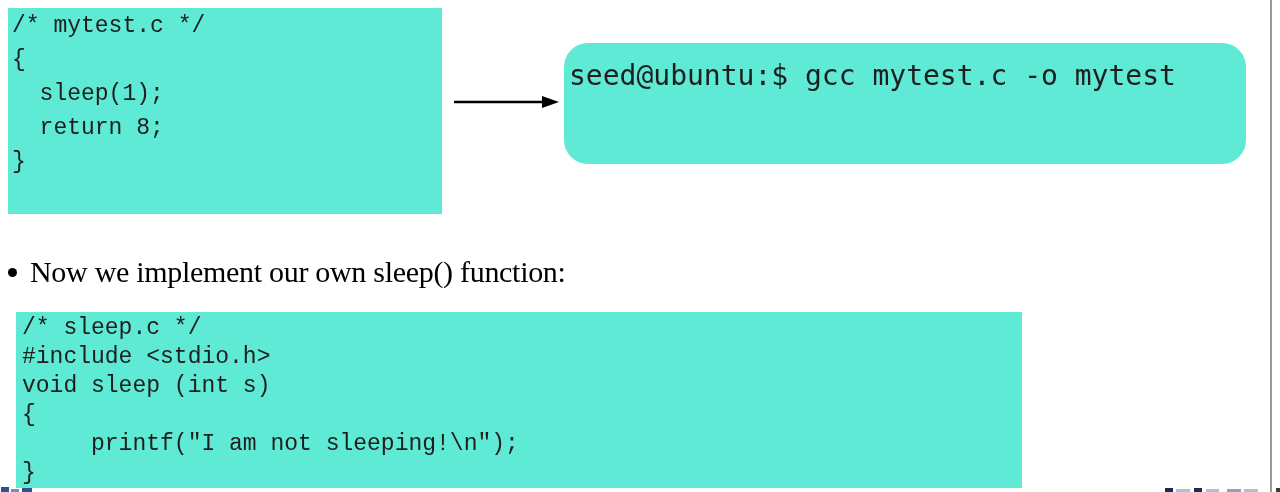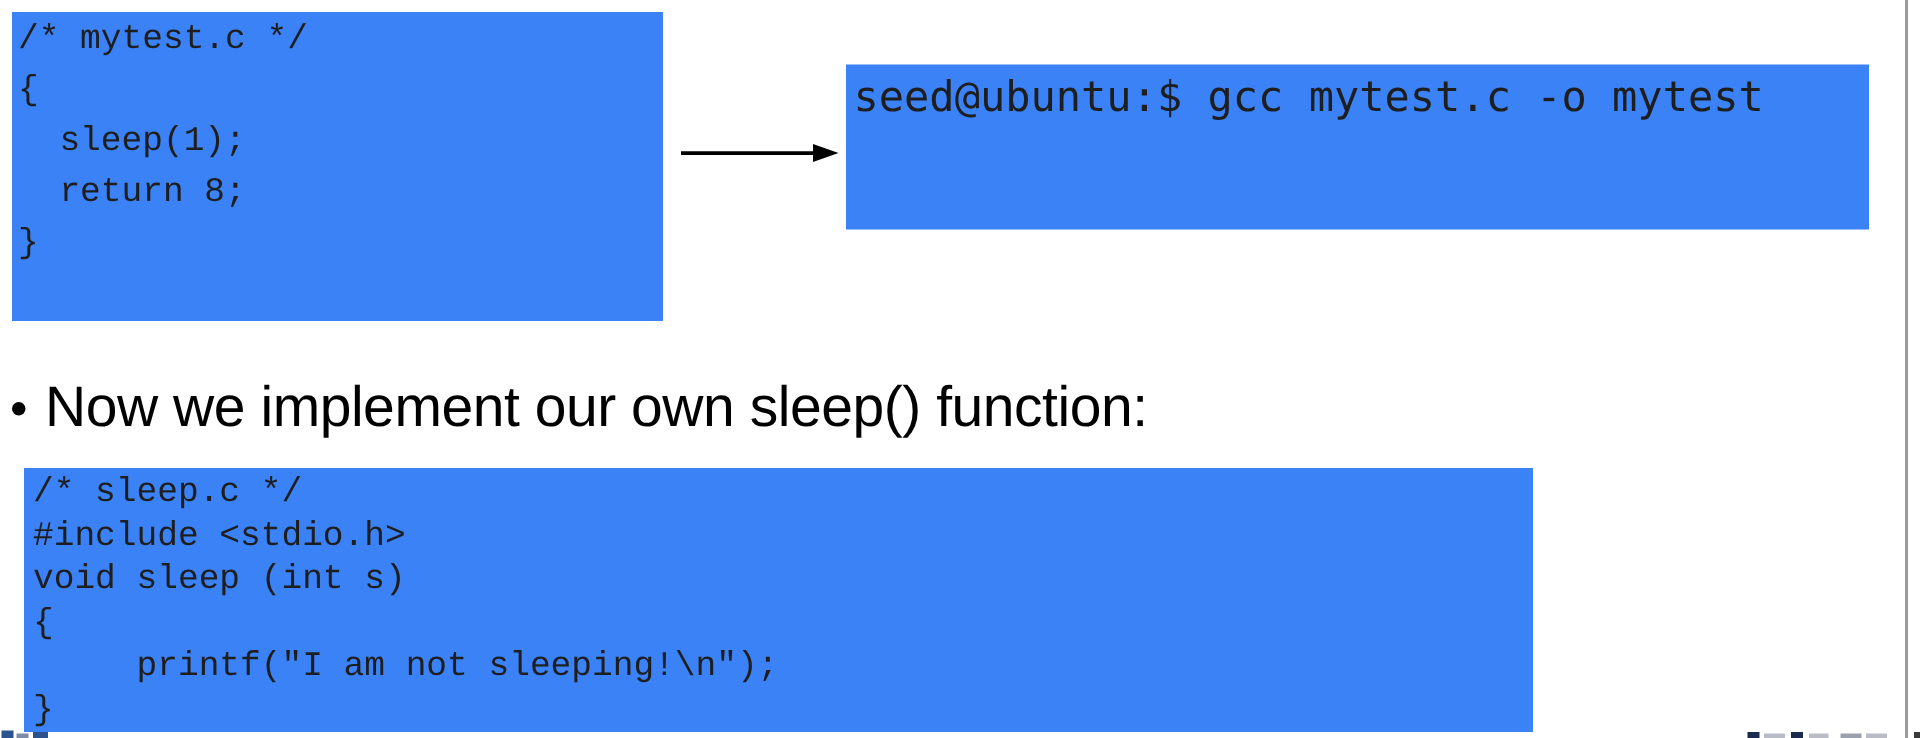--- a/index.html
+++ b/index.html
@@ -7,55 +7,55 @@
     width: 1280px; height: 492px;
     background: #ffffff;
     overflow: hidden;
     font-family: "Liberation Sans", sans-serif;
     position: relative;
   }
   .slide { position: absolute; left: 0; top: 0; width: 1280px; height: 492px; background: #ffffff; }
 
   .codebox {
     position: absolute;
-    background: #3b82f6;
+    background: #5eead4;
     overflow: hidden;
     color: #1e1e1e;
   }
   .cline {
     white-space: pre;
     font-family: "Liberation Mono", monospace;
   }
 
   .box-top { left: 8px; top: 8px; width: 434px; height: 205px; padding-top: 1px; }
   .box-top .cline { font-size: 23px; line-height: 34px; padding-left: 4px; }
 
-  .box-term { left: 564px; top: 43px; width: 682px; height: 106px; padding-top: 4px; }
+  .box-term { left: 564px; top: 43px; width: 682px; height: 106px; padding-top: 15px; border-radius: 24px; }
   .box-term .cline {
     font-family: "DejaVu Sans Mono", monospace;
     font-size: 28px; line-height: 35px; padding-left: 5px;
   }
 
   .box-bottom { left: 16px; top: 312px; width: 1006px; height: 174px; padding-top: 2px; }
   .box-bottom .cline { font-size: 23px; line-height: 29px; padding-left: 6px; }
 
   .arrow { position: absolute; left: 452px; top: 94px; }
 
   .bullet-row {
     position: absolute; left: 8px; top: 254px;
     display: flex; align-items: center;
     color: #000000;
   }
   .bullet-dot {
     width: 9px; height: 9px; border-radius: 50%;
     background: #000000; margin-right: 13px; flex: 0 0 auto;
   }
   .bullet-text {
-    font-size: 38px; letter-spacing: -0.3px; line-height: 36px;
-    font-family: Liberation Sans, sans-serif;
+    font-size: 30px; letter-spacing: -0.3px; line-height: 36px;
+    font-family: Liberation Serif, serif;
   }
 
   .right-border {
     position: absolute; left: 1270px; top: 0; width: 2px; height: 492px;
     background: #9a9a9a;
   }
 
   .frag { position: absolute; }
 </style>
 </head>

